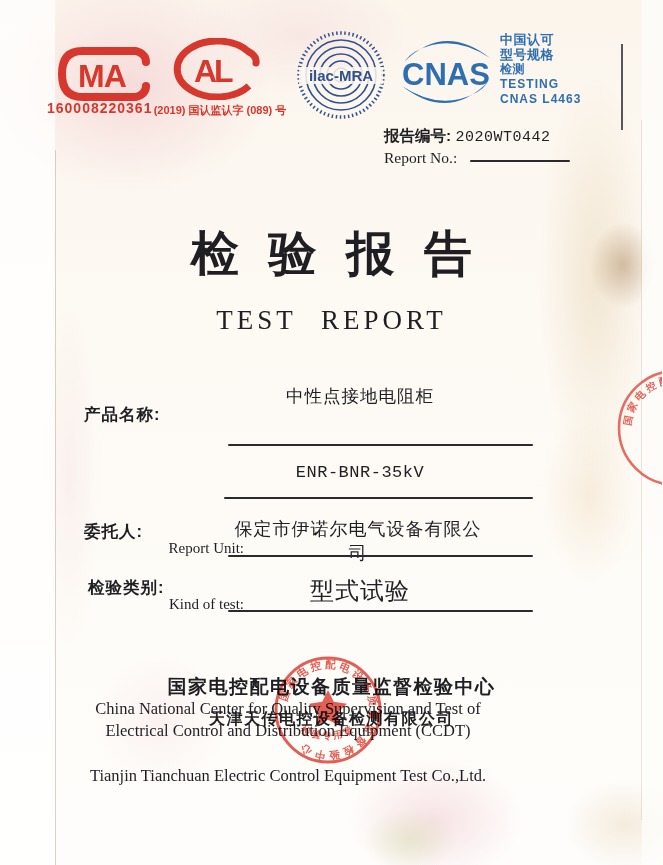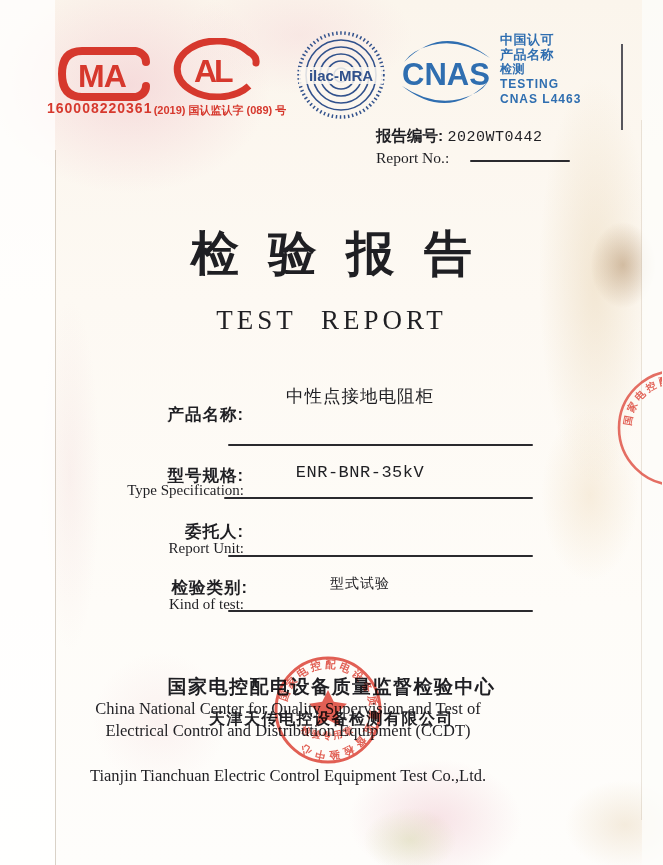--- a/index.html
+++ b/index.html
@@ -5,21 +5,21 @@
   html,body{margin:0;padding:0;}
   body{width:663px;height:865px;overflow:hidden;background:#ffffff;}
   #page{position:relative;width:663px;height:865px;background:linear-gradient(180deg,#fbf5ec 0%,#fdf9f3 35%,#fefcf8 70%,#fefdfb 100%);font-family:"Liberation Sans",sans-serif;color:#1f1f23;}
   .stain{position:absolute;pointer-events:none;border-radius:50%;}
   .abs{position:absolute;}
   .cn-bold{font-family:"Liberation Sans",sans-serif;font-weight:bold;}
   .serif{font-family:"Liberation Serif",serif;}
   .mono{font-family:"Liberation Mono","DejaVu Sans Mono",monospace;}
   .red{color:#d6382d;}
   .field-line{position:absolute;height:2px;background:#2a2a2e;border-radius:1px;}
-  .label-cn{position:absolute;font-size:16.5px;font-weight:bold;text-align:right;width:160px;letter-spacing:1px;}
+  .label-cn{position:absolute;font-size:16.5px;font-weight:bold;text-align:left;width:160px;letter-spacing:1px;}
   .label-en{position:absolute;font-family:"Liberation Serif",serif;font-size:15px;text-align:right;width:160px;}
   .value{position:absolute;left:235px;width:250px;text-align:center;font-family:"Liberation Serif",serif;font-size:17.5px;letter-spacing:1px;}
   .footer-cn{position:absolute;left:0;width:663px;text-align:center;font-weight:bold;font-size:19px;letter-spacing:1.5px;}
   .footer-en{position:absolute;left:0;width:576px;text-align:center;font-family:"Liberation Serif",serif;font-size:16.5px;}
   .cnas-line{font-weight:bold;font-size:12px;line-height:15px;color:#2f6eb0;letter-spacing:0.5px;}
   svg text{font-family:"Liberation Sans",sans-serif;}
 </style>
 </head>
 <body>
 
@@ -69,54 +69,53 @@
   </svg>
 
   <svg class="abs" style="left:398px;top:32px;" width="96" height="80" viewBox="0 0 96 80">
     <path d="M 6,30 Q 46,-10 92,26 Q 62,6 34,13 Q 14,18 6,30 Z" fill="#2f6eb0"></path>
     <path d="M 90,50 Q 50,90 4,54 Q 34,74 62,67 Q 82,62 90,50 Z" fill="#2f6eb0"></path>
     <text x="48" y="53" font-size="31" font-weight="bold" fill="#2f6eb0" text-anchor="middle" letter-spacing="0">CNAS</text>
   </svg>
 
   <div class="abs" style="left:500px;top:32px;">
     <div class="cnas-line" style="font-size:13px;">中国认可</div>
-    <div class="cnas-line" style="font-size:13px;">产品名称</div>
+    <div class="cnas-line" style="font-size:13px;">型号规格</div>
     <div class="cnas-line">检测</div>
     <div class="cnas-line" style="letter-spacing:1px;">TESTING</div>
     <div class="cnas-line" style="letter-spacing:1px;">CNAS L4463</div>
   </div>
 
-  <div class="abs" style="left:376px;top:126px;">
+  <div class="abs" style="left:384px;top:126px;">
     <div style="font-size:15.5px;">
       <span class="cn-bold">报告编号:</span>
       <span class="mono" style="font-size:15px;letter-spacing:0.5px;">2020WT0442</span>
     </div>
     <div class="serif" style="font-size:15.5px;margin-top:2px;">Report No.:</div>
   </div>
   <div class="field-line" style="left:470px;top:160px;width:100px;"></div>
 
   <div class="abs cn-bold" style="left:0;top:222px;width:663px;text-align:center;font-size:48px;letter-spacing:0.62em;padding-left:0.62em;box-sizing:border-box;">检验报告</div>
   <div class="abs serif" style="left:0;top:305px;width:663px;text-align:center;font-size:27px;letter-spacing:4px;word-spacing:14px;">TEST REPORT</div>
 
   <div class="label-cn" style="left:84px;top:404px;">产品名称:</div>
   <div class="value" style="top:384px;">中性点接地电阻柜</div>
   <div class="field-line" style="left:228px;top:444px;width:305px;"></div>
 
-  <div class="label-cn" style="left:84px;top:465px;">型号规格:</div>
-  <div class="label-en" style="left:84px;top:482px;">Type Specification:</div>
   <div class="value mono" style="top:463px;font-family:'Liberation Mono','DejaVu Sans Mono',monospace;font-size:17px;letter-spacing:0.5px;">ENR-BNR-35kV</div>
   <div class="field-line" style="left:224px;top:497px;width:309px;"></div>
 
   <div class="label-cn" style="left:84px;top:521px;">委托人:</div>
   <div class="label-en" style="left:84px;top:540px;">Report Unit:</div>
+  <div class="value" style="top:517px;left:228px;width:260px;font-size:18px;">保定市伊诺尔电气设备有限公司</div>
   <div class="field-line" style="left:228px;top:555px;width:305px;"></div>
 
   <div class="label-cn" style="left:88px;top:577px;">检验类别:</div>
   <div class="label-en" style="left:84px;top:596px;">Kind of test:</div>
-  <div class="value" style="top:575px;font-size:14px;font-family:Liberation Serif, serif;">型式试验</div>
+  <div class="value" style="top:575px;font-size:24px;font-family:Liberation Serif, serif;">型式试验</div>
   <div class="field-line" style="left:228px;top:610px;width:305px;"></div>
 
   <div class="footer-cn" style="top:674px;">国家电控配电设备质量监督检验中心</div>
   <div class="footer-en" style="top:699px;">China National Center for Quality Supervision and Test of</div>
   <div class="footer-en" style="top:721px;">Electrical Control and Distribution Equipment (CCDT)</div>
   <div class="footer-cn" style="top:709px;font-size:16px;">天津天传电控设备检测有限公司</div>
   <div class="footer-en" style="top:766px;">Tianjin Tianchuan Electric Control Equipment Test Co.,Ltd.</div>
 
   <svg class="abs" style="left:272px;top:654px;mix-blend-mode:multiply;opacity:0.88;" width="112" height="112" viewBox="0 0 112 112">
     <defs>

